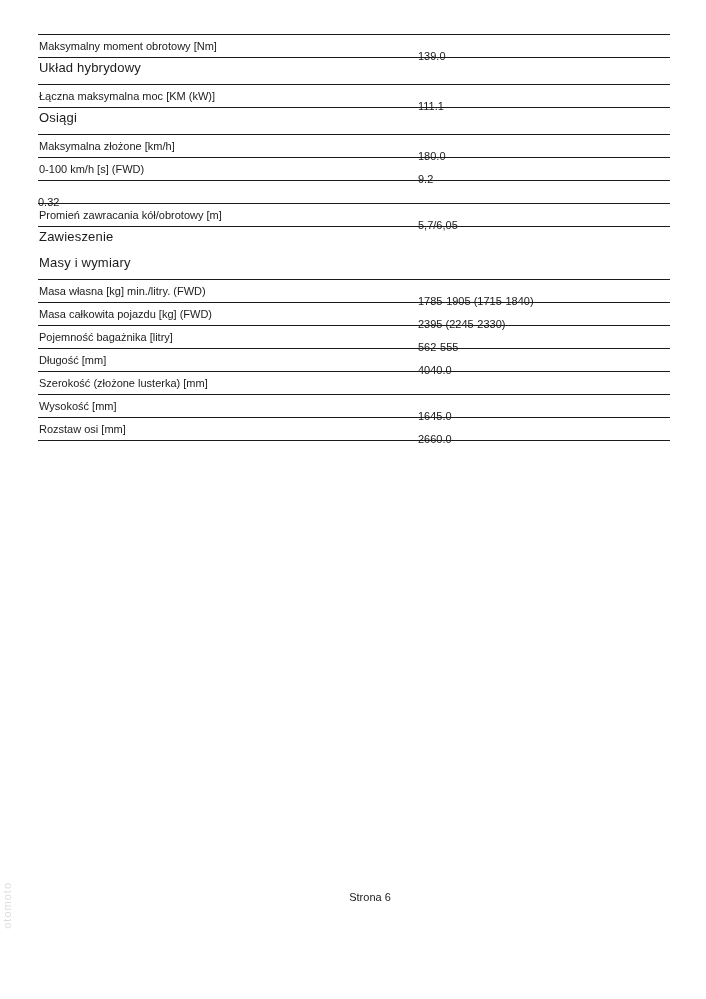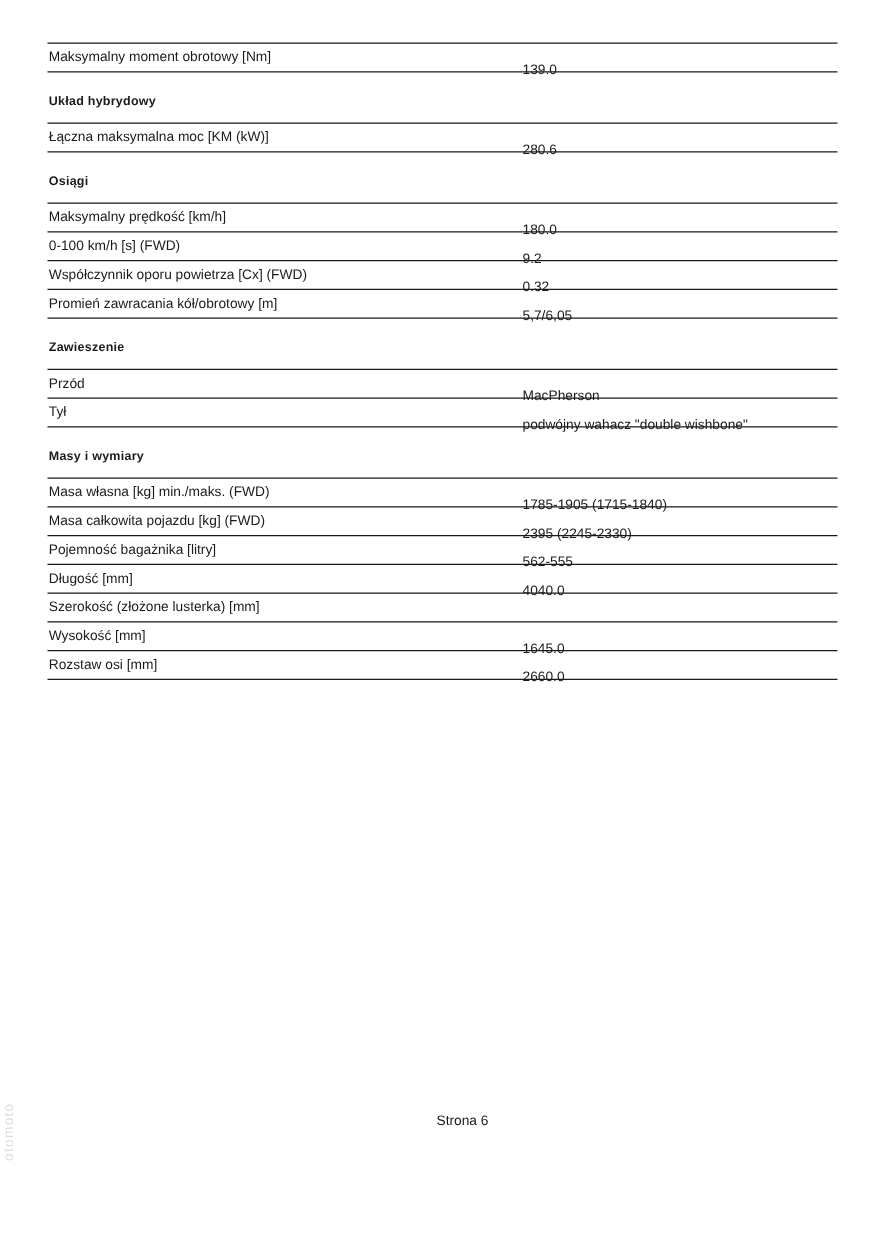--- a/index.html
+++ b/index.html
@@ -15,24 +15,24 @@
   .page {
     position: relative;
     width: 706px;
     height: 937px;
   }
   .content {
     padding: 34px 36px 0 38px;
   }
   .spec-section { margin: 0; }
   .section-title {
-    font-size: 10px;
-    font-weight: bold;
+    font-size: 13px;
+    font-weight: normal;
     line-height: 12px;
-    margin: 18px 0 0 0;
+    margin: 4px 0 0 0;
     padding: 0 0 10px 1px;
     letter-spacing: 0.2px;
   }
   .spec-table {
     border-top: 1.5px solid #1b1b1b;
   }
   .spec-row {
     display: flex;
     align-items: center;
     height: 22px;
@@ -86,63 +86,52 @@
             <div class="spec-label">Maksymalny moment obrotowy [Nm]</div>
             <div class="spec-value">139.0</div>
           </div>
         </div>
       </section>
       <section class="spec-section">
         <h2 class="section-title">Układ hybrydowy</h2>
         <div class="spec-table">
           <div class="spec-row">
             <div class="spec-label">Łączna maksymalna moc [KM (kW)]</div>
-            <div class="spec-value">280.6</div>
+            <div class="spec-value">111.1</div>
           </div>
         </div>
       </section>
       <section class="spec-section">
         <h2 class="section-title">Osiągi</h2>
         <div class="spec-table">
           <div class="spec-row">
-            <div class="spec-label">Maksymalny prędkość [km/h]</div>
+            <div class="spec-label">Maksymalna złożone [km/h]</div>
             <div class="spec-value">180.0</div>
           </div>
           <div class="spec-row">
             <div class="spec-label">0-100 km/h [s] (FWD)</div>
             <div class="spec-value">9.2</div>
           </div>
           <div class="spec-row">
-            <div class="spec-label">Współczynnik oporu powietrza [Cx] (FWD)</div>
             <div class="spec-value">0.32</div>
           </div>
           <div class="spec-row">
             <div class="spec-label">Promień zawracania kół/obrotowy [m]</div>
             <div class="spec-value">5,7/6,05</div>
           </div>
         </div>
       </section>
       <section class="spec-section">
         <h2 class="section-title">Zawieszenie</h2>
-        <div class="spec-table">
-          <div class="spec-row">
-            <div class="spec-label">Przód</div>
-            <div class="spec-value">MacPherson</div>
-          </div>
-          <div class="spec-row">
-            <div class="spec-label">Tył</div>
-            <div class="spec-value">podwójny wahacz "double wishbone"</div>
-          </div>
-        </div>
       </section>
       <section class="spec-section">
         <h2 class="section-title">Masy i wymiary</h2>
         <div class="spec-table">
           <div class="spec-row">
-            <div class="spec-label">Masa własna [kg] min./maks. (FWD)</div>
+            <div class="spec-label">Masa własna [kg] min./litry. (FWD)</div>
             <div class="spec-value">1785-1905 (1715-1840)</div>
           </div>
           <div class="spec-row">
             <div class="spec-label">Masa całkowita pojazdu [kg] (FWD)</div>
             <div class="spec-value">2395 (2245-2330)</div>
           </div>
           <div class="spec-row">
             <div class="spec-label">Pojemność bagażnika [litry]</div>
             <div class="spec-value">562-555</div>
           </div>

